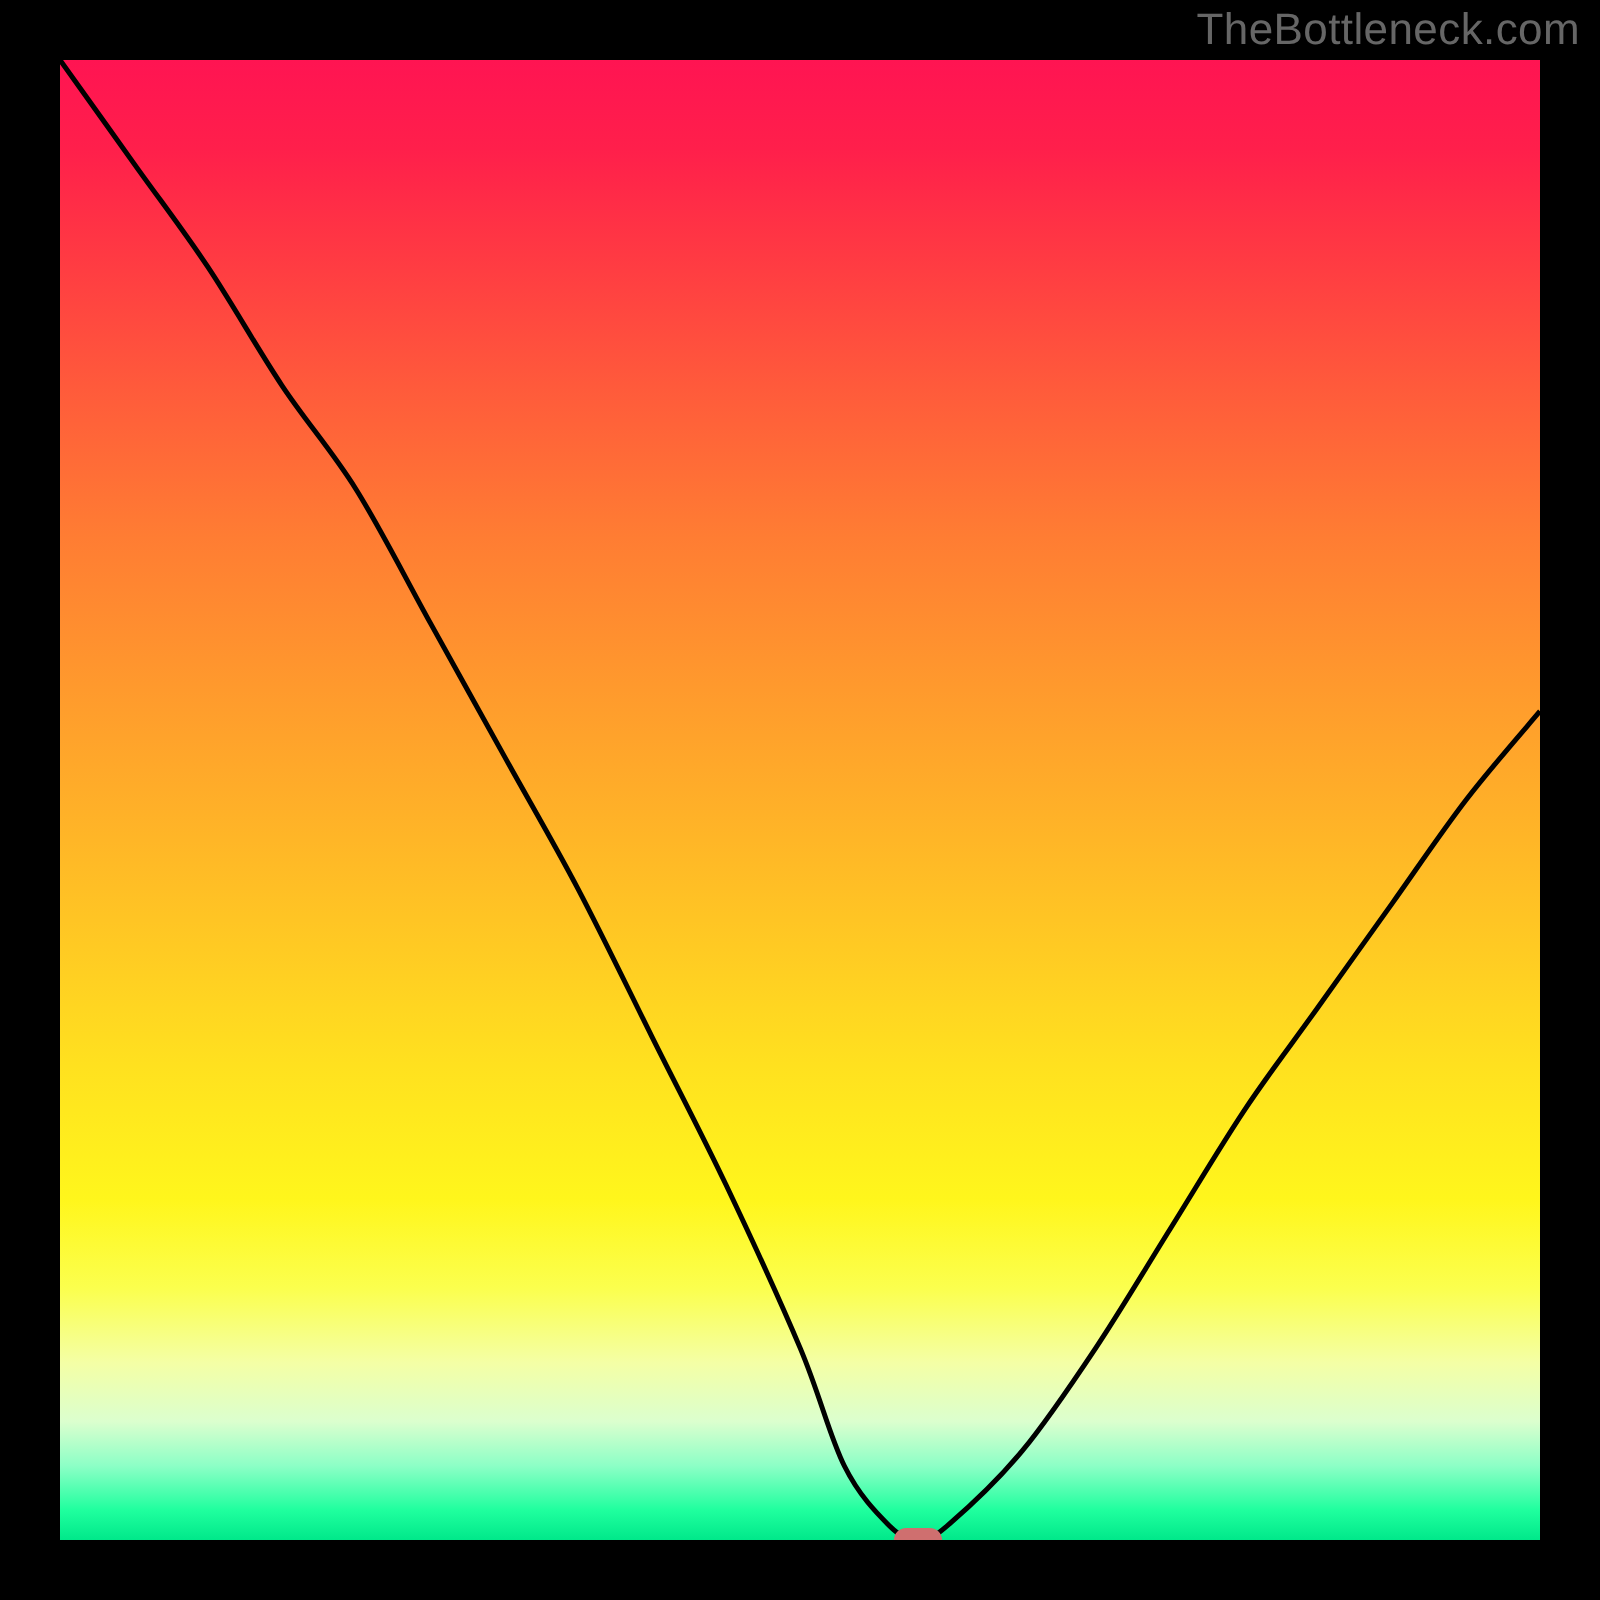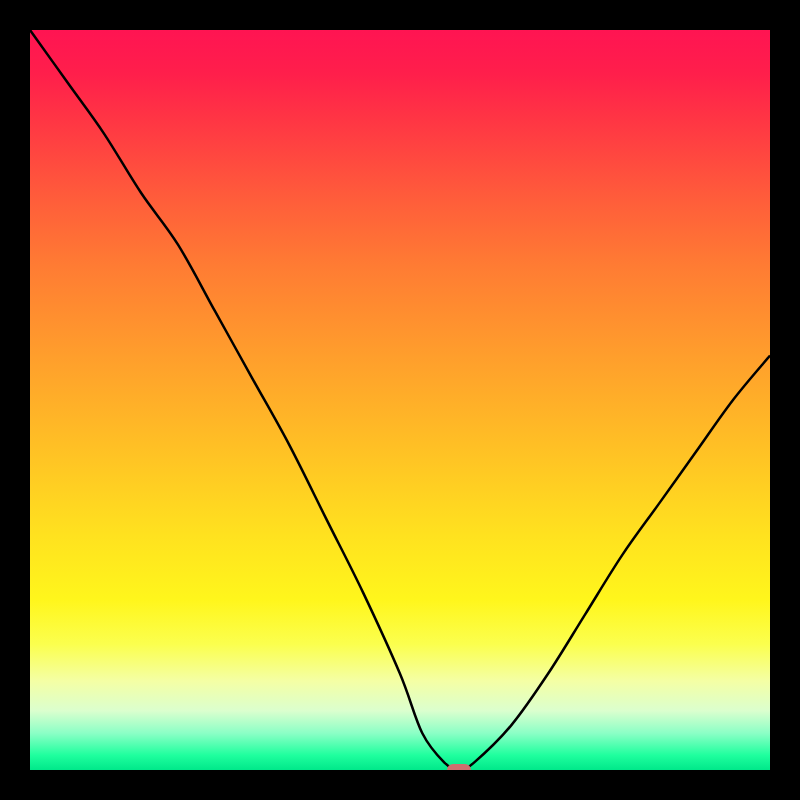--- a/index.html
+++ b/index.html
@@ -65,20 +65,21 @@
     height: 12px;
     border-radius: 6px;
     background: #cf6f6f;
     transform: translate(-50%, -50%);
   }
 </style>
 </head>
 <body>
 
 <div class="wrap">
+  <div class="attribution">TheBottleneck.com</div>
 
   <div class="plot">
     <div class="gradient"></div>
 
     <svg class="curve" viewBox="0 0 740 740" preserveAspectRatio="none">
       <path fill="none" stroke="#000" stroke-width="2.5" d="M 0.0 0.0 C 6.2 8.6, 24.7 34.5, 37.0 51.8 C 49.3 69.1, 61.7 85.1, 74.0 103.6 C 86.3 122.1, 98.7 144.3, 111.0 162.8 C 123.3 181.3, 135.7 194.9, 148.0 214.6 C 160.3 234.3, 172.7 259.0, 185.0 281.2 C 197.3 303.4, 209.7 325.6, 222.0 347.8 C 234.3 370.0, 246.7 391.0, 259.0 414.4 C 271.3 437.8, 283.7 463.7, 296.0 488.4 C 308.3 513.1, 320.7 536.5, 333.0 562.4 C 345.3 588.3, 360.1 620.4, 370.0 643.8 C 379.9 667.2, 384.8 688.2, 392.2 703.0 C 399.6 717.8, 408.2 726.4, 414.4 732.6 C 420.6 738.8, 424.3 740.0, 429.2 740.0 C 434.1 740.0, 435.4 740.0, 444.0 732.6 C 452.6 725.2, 468.7 710.4, 481.0 695.6 C 493.3 680.8, 505.7 662.3, 518.0 643.8 C 530.3 625.3, 542.7 604.3, 555.0 584.6 C 567.3 564.9, 579.7 543.9, 592.0 525.4 C 604.3 506.9, 616.7 490.9, 629.0 473.6 C 641.3 456.3, 653.7 439.1, 666.0 421.8 C 678.3 404.5, 690.7 386.0, 703.0 370.0 C 715.3 354.0, 733.8 333.0, 740.0 325.6"></path>
     </svg>
 
     <div class="marker" style="left: 429.2px; top: 740px;"></div>
   </div>

